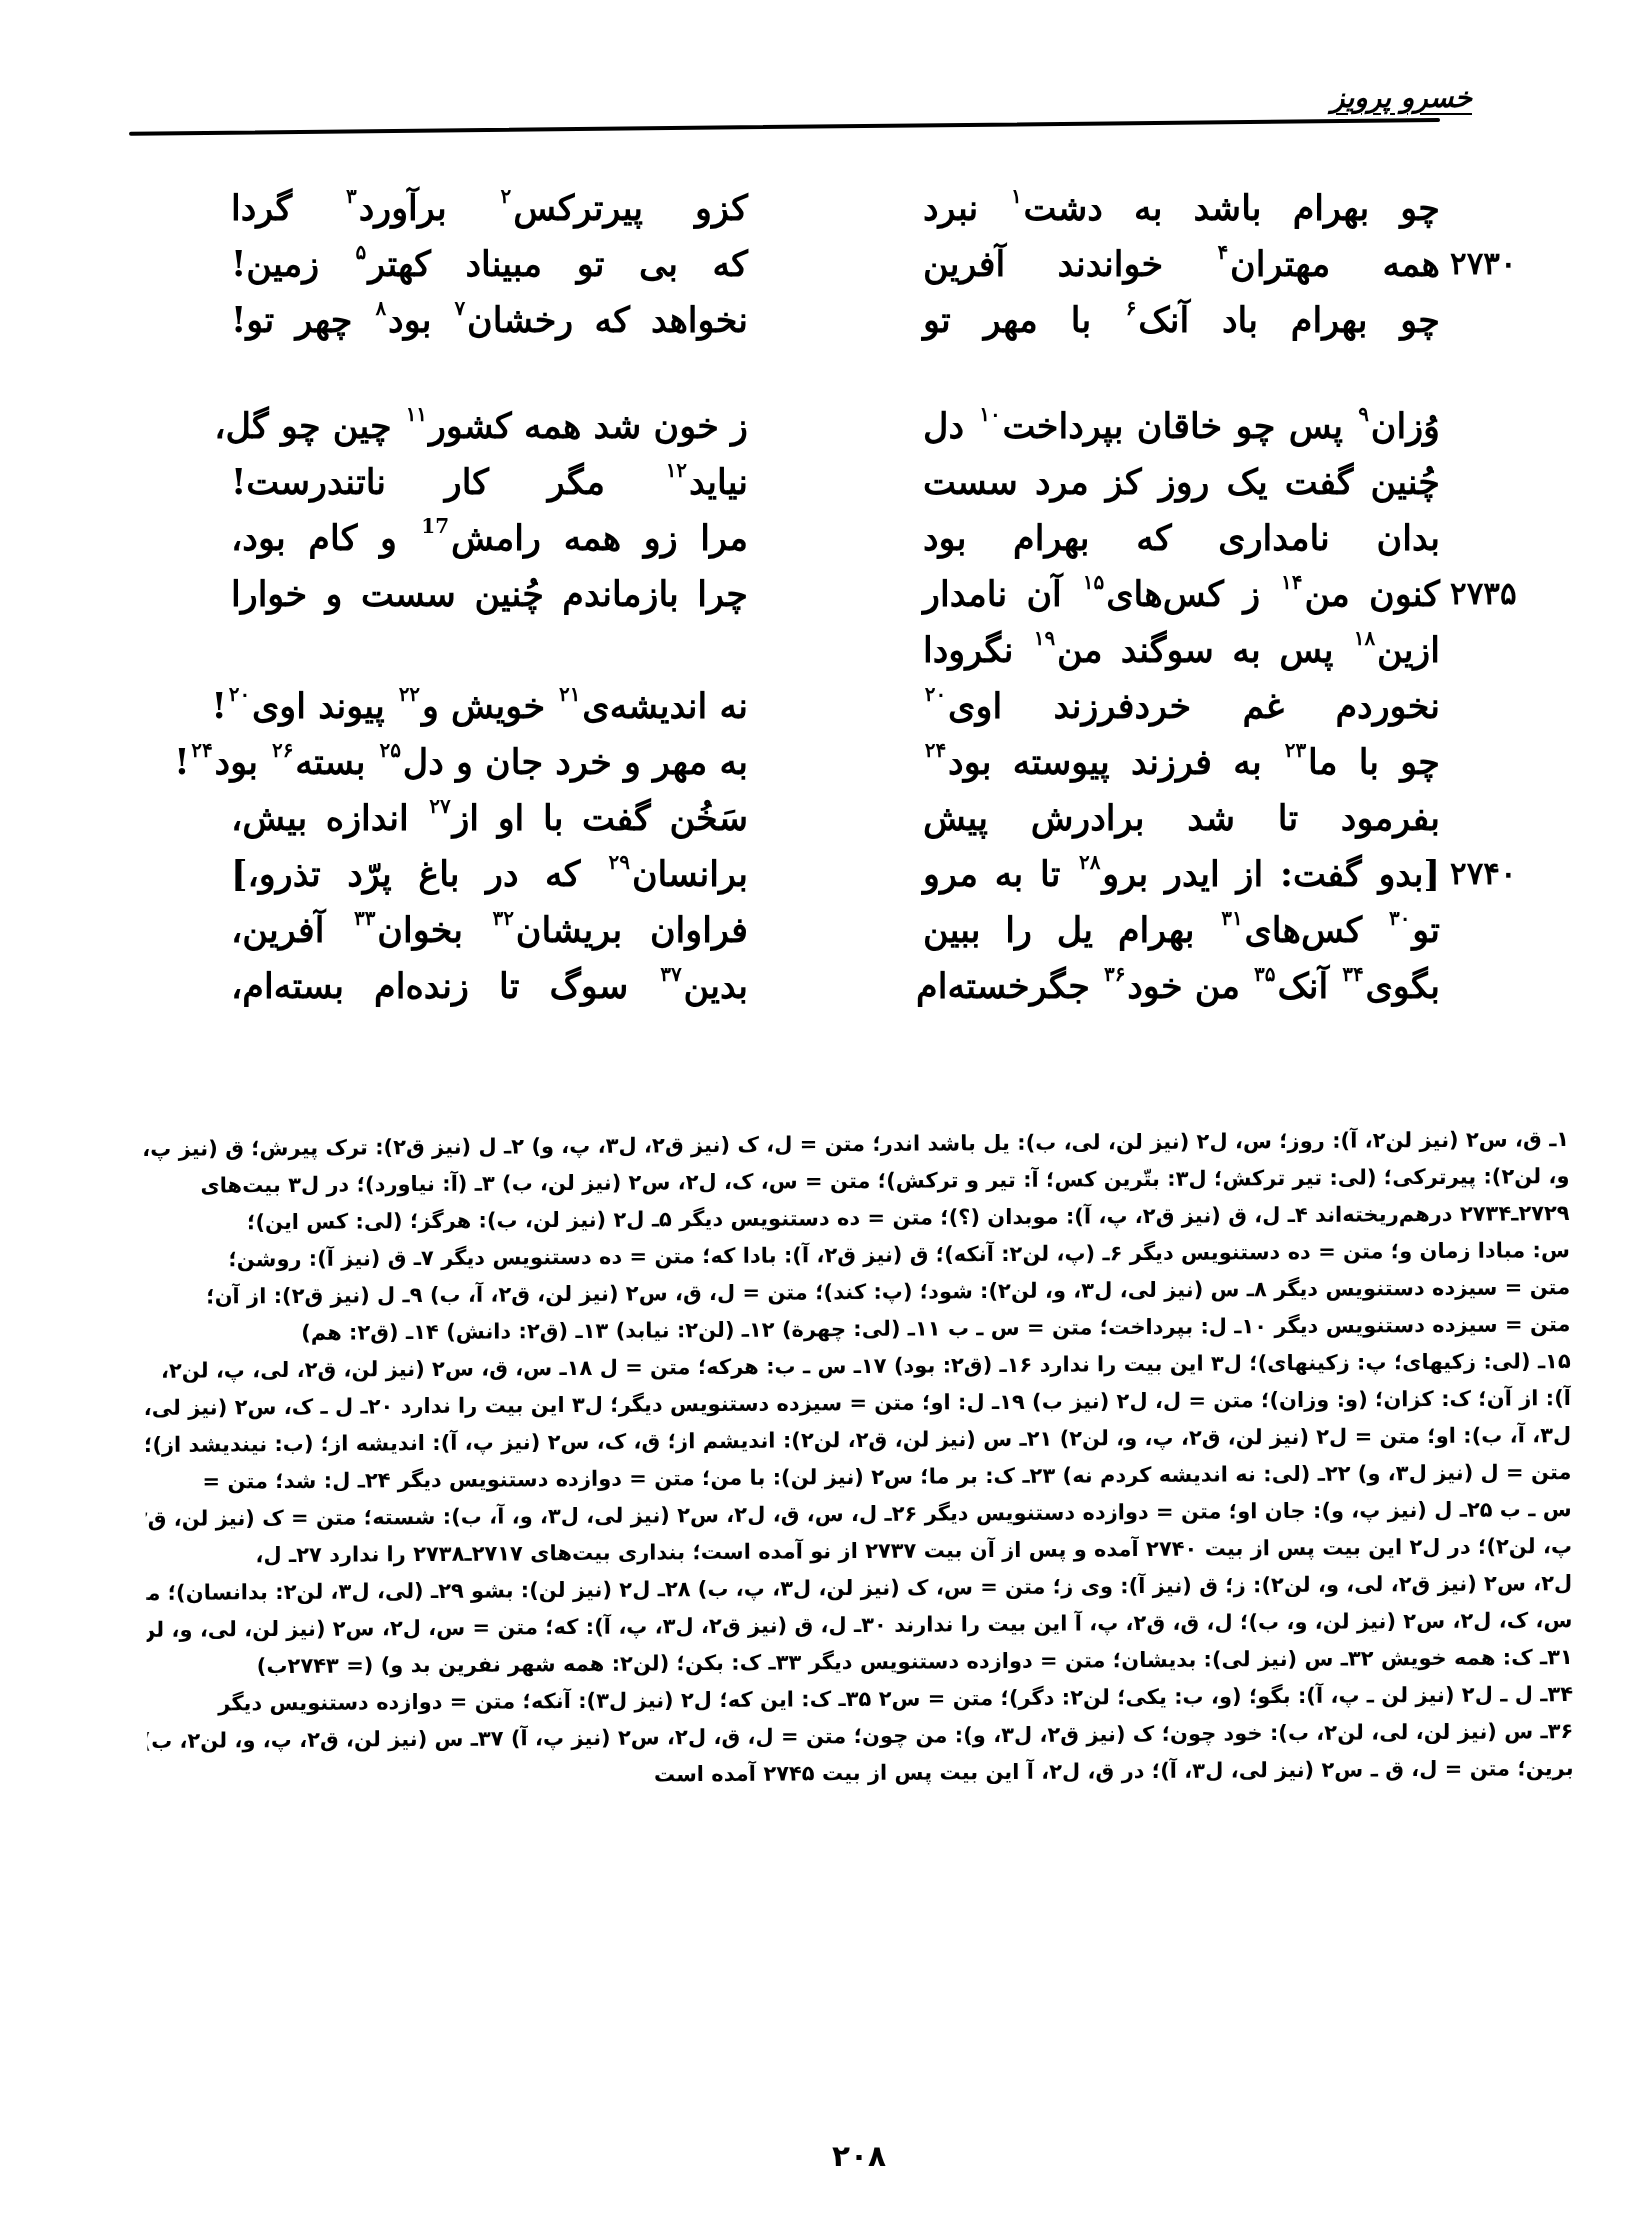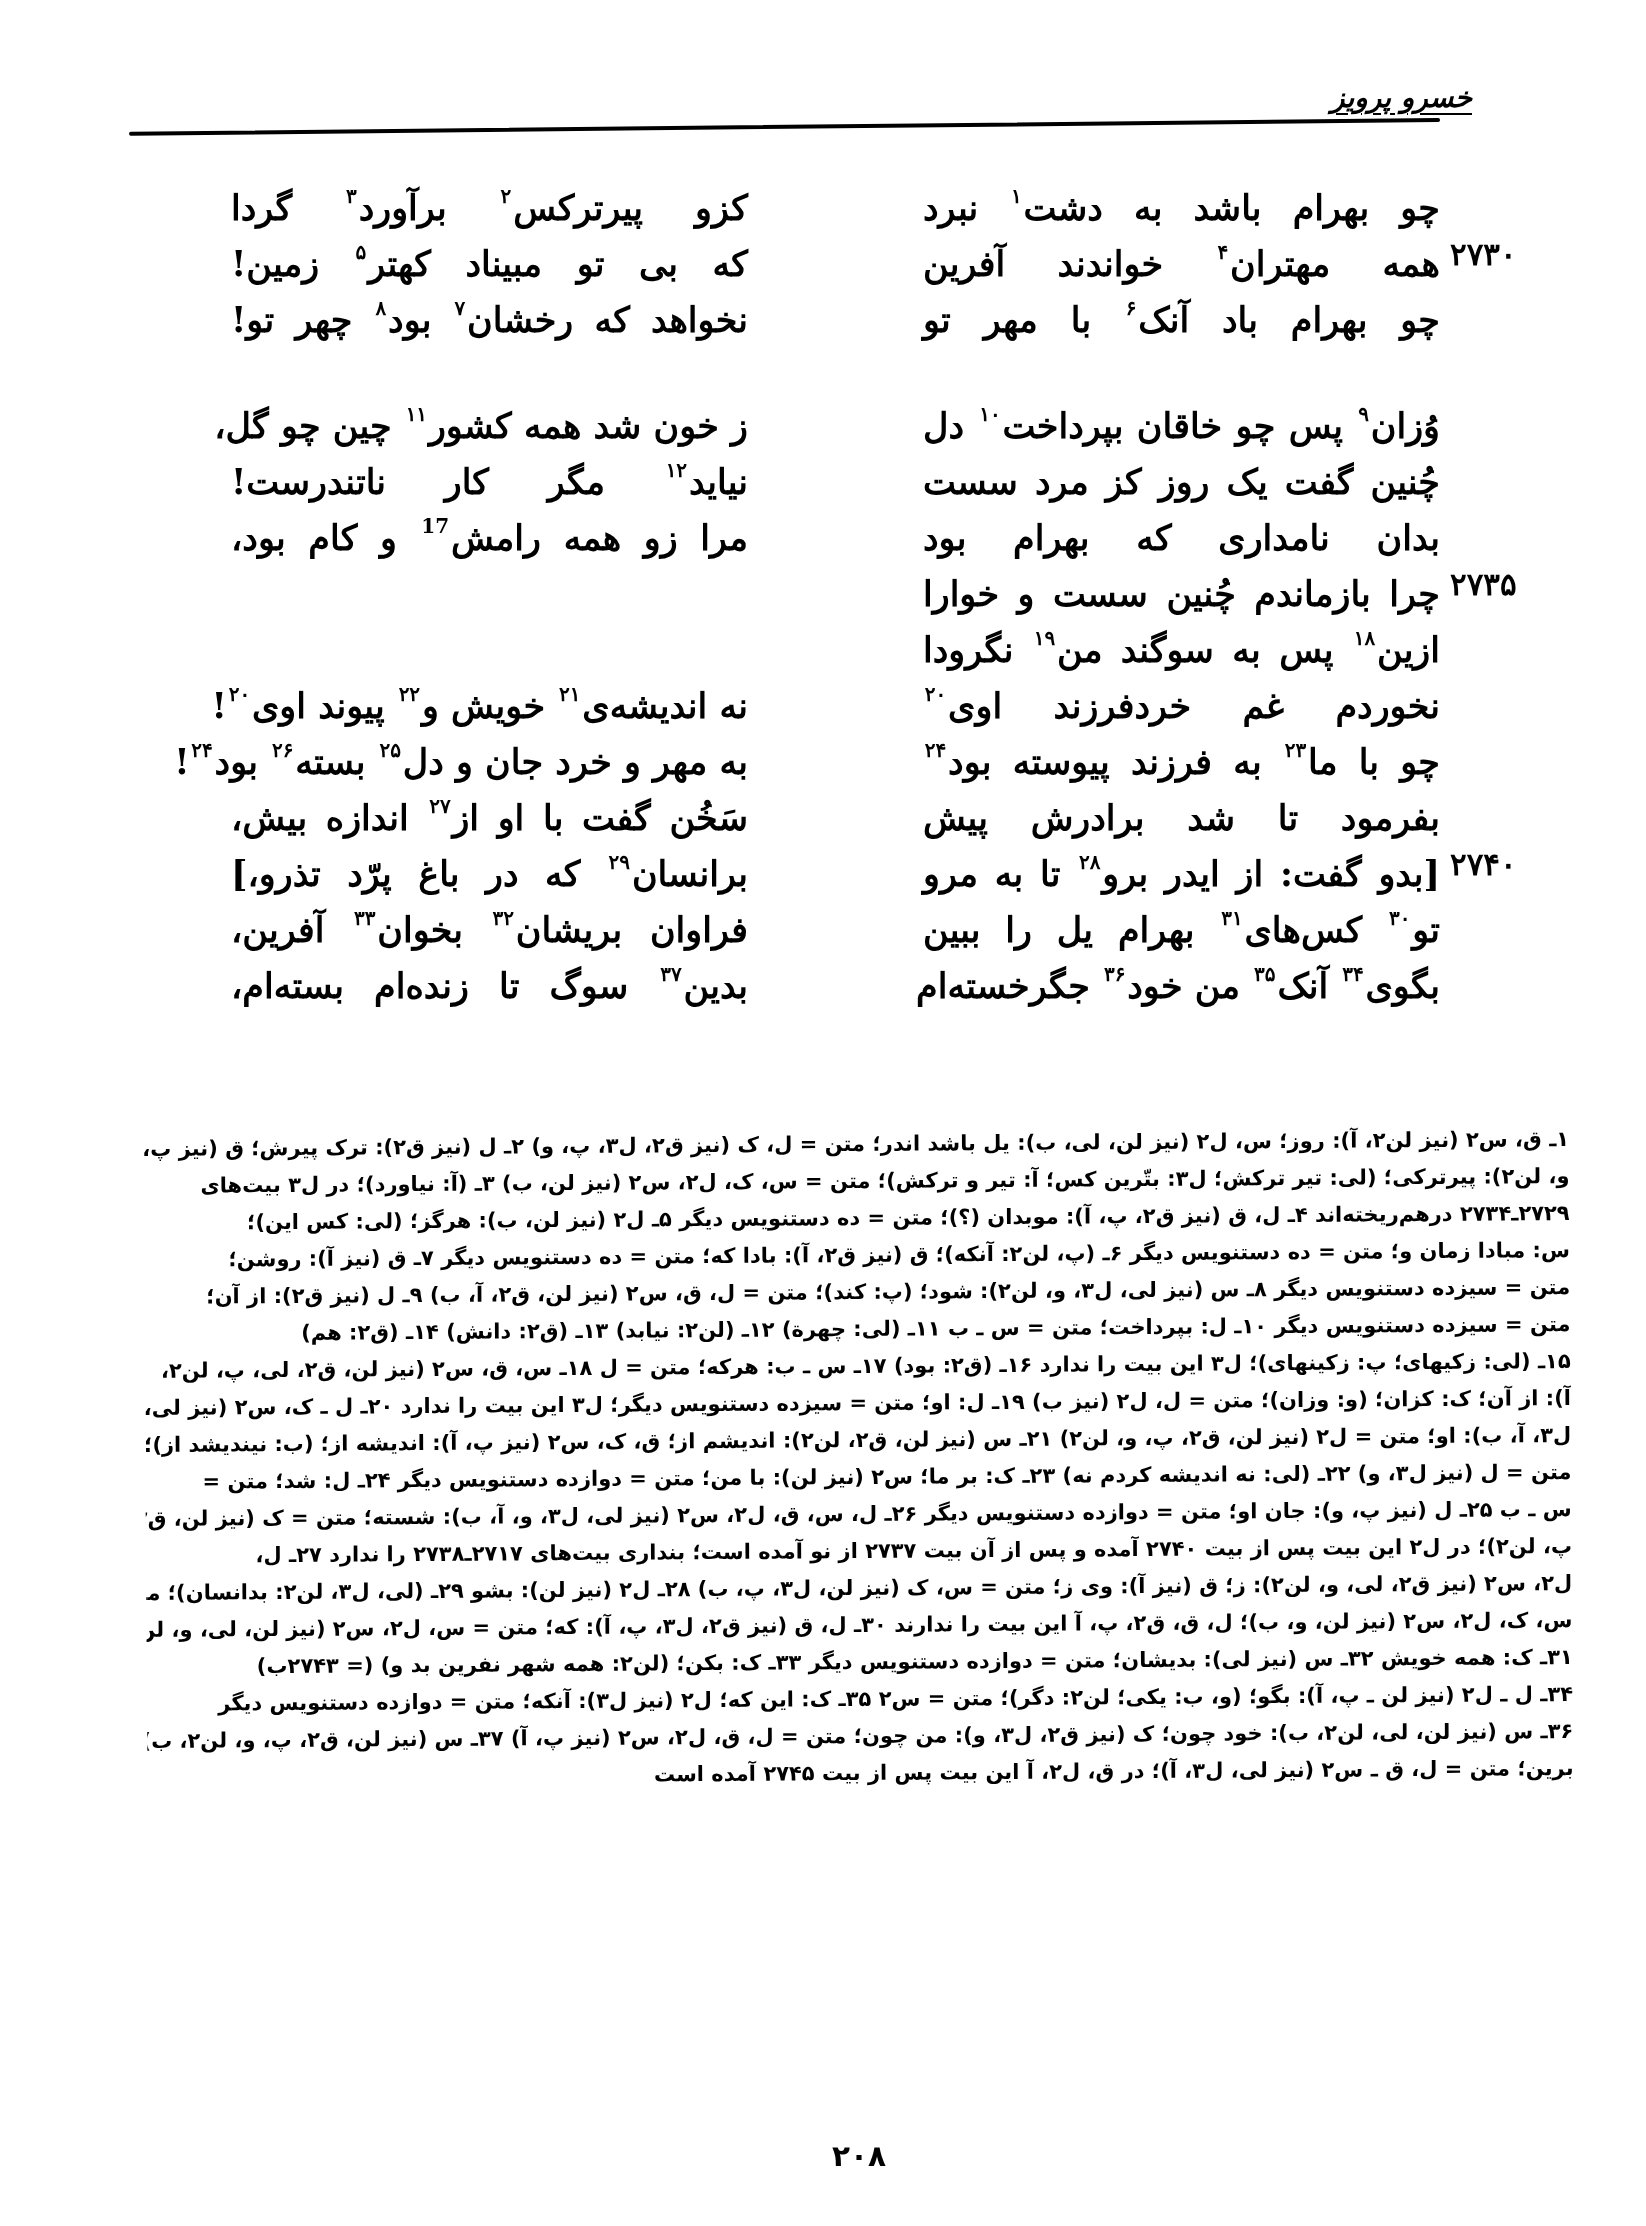--- a/index.html
+++ b/index.html
@@ -66,20 +66,21 @@
     }
     .verse-number {
       position: absolute;
       right: -102px;
       width: 92px;
       text-align: left;
       direction: rtl;
       font-family: "DejaVu Serif", serif;
       font-weight: bold;
       font-size: 31px;
+      margin-top: 9px;
     }
     .hemistich {
       width: 517px;
       font-family: "DejaVu Serif", serif;
       font-weight: bold;
       font-size: 35px;
       line-height: 56px;
       text-align: justify;
       text-align-last: justify;
       white-space: nowrap;
@@ -158,20 +159,21 @@
         <div class="couplet">
           <div class="hemistich right"><span>چُنین گفت یک روز کز مرد سست</span></div>
           <div class="hemistich left"><span>نیاید</span><sup class="fn">۱۲</sup><span> مگر کار ناتندرست!</span></div>
         </div>
         <div class="couplet">
           <div class="hemistich right"><span>بدان نامداری که بهرام بود</span></div>
           <div class="hemistich left"><span>مرا زو همه رامش</span><sup class="fn">17</sup><span> و کام بود،</span></div>
         </div>
         <div class="couplet">
           <span class="verse-number">۲۷۳۵</span>
+          <div class="hemistich right"><span>کنون من</span><sup class="fn">۱۴</sup><span> ز کس‌های</span><sup class="fn">۱۵</sup><span> آن نامدار</span></div>
           <div class="hemistich left"><span>چرا بازماندم چُنین سست و خوارا</span></div>
         </div>
         <div class="couplet">
           <div class="hemistich left"><span>ازین</span><sup class="fn">۱۸</sup><span> پس به سوگند من</span><sup class="fn">۱۹</sup><span> نگرودا</span></div>
         </div>
         <div class="couplet">
           <div class="hemistich right"><span>نخوردم غم خردفرزند اوی</span><sup class="fn">۲۰</sup></div>
           <div class="hemistich left"><span>نه اندیشه‌ی</span><sup class="fn">۲۱</sup><span> خویش و</span><sup class="fn">۲۲</sup><span> پیوند اوی</span><sup class="fn">۲۰</sup><span>!</span></div>
         </div>
         <div class="couplet">

